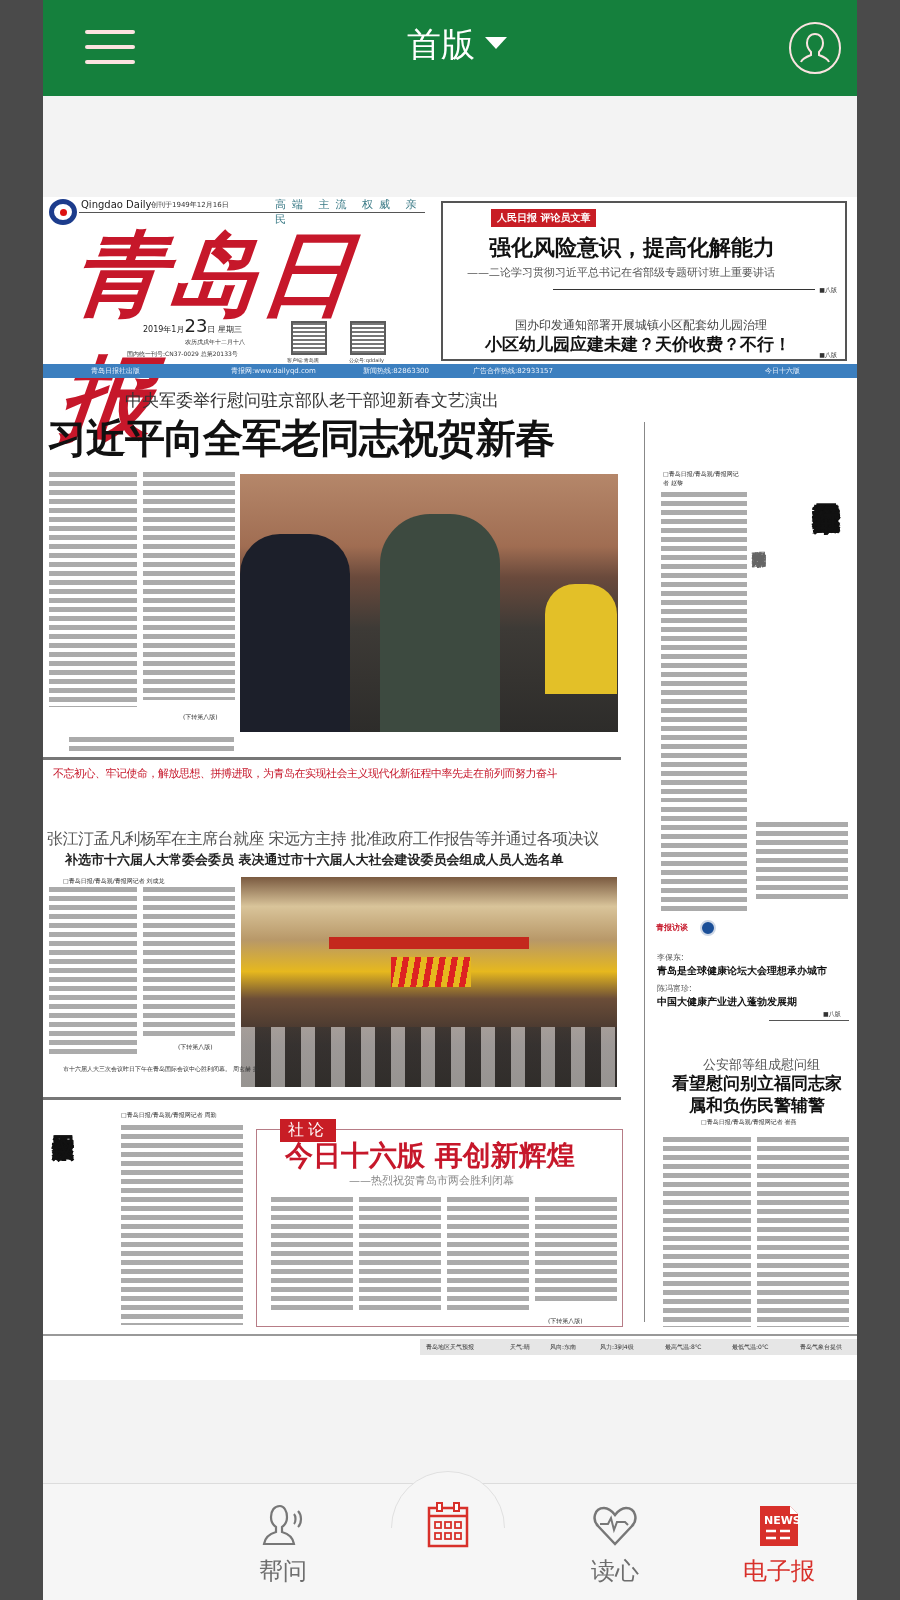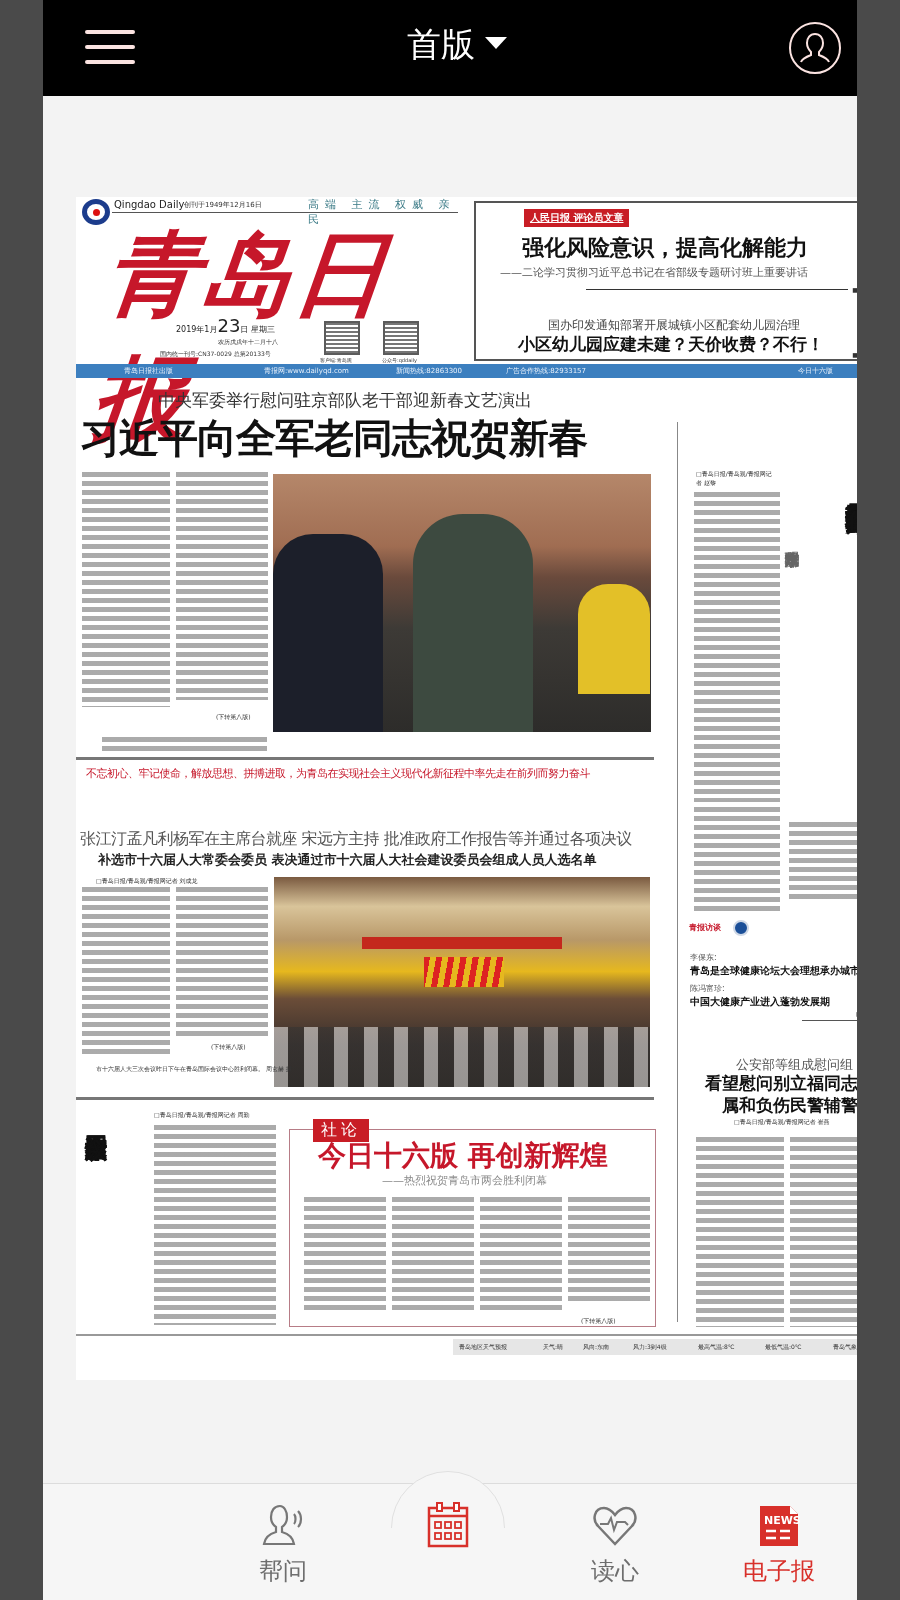--- a/index.html
+++ b/index.html
@@ -2,51 +2,51 @@
 <html><head>
 <meta charset="utf-8">
 <style>
   * { box-sizing: border-box; margin: 0; padding: 0; }
   html, body { width: 900px; height: 1600px; overflow: hidden; background: #4a4a4a; }
   body { font-family: "DejaVu Sans", "Liberation Sans", sans-serif; position: relative; }
 
   .phone { position: absolute; left: 43px; top: 0; width: 814px; height: 1600px; background: #f3f3f3; overflow: hidden; }
 
   
-  .app-header { position: absolute; left: 0; top: 0; width: 828px; height: 96px; background: #000000; }
+  .app-header { position: absolute; left: 0; top: 0; width: 828px; height: 96px; background: #15803d; }
   .menu-btn { position: absolute; left: 42px; top: 28px; width: 50px; height: 38px; cursor: pointer; }
   .menu-btn span { position: absolute; left: 0; width: 50px; height: 4px; background: #fbe3e1; border-radius: 2px; }
   .menu-btn span:nth-child(1){ top: 2px; } .menu-btn span:nth-child(2){ top: 17px; } .menu-btn span:nth-child(3){ top: 32px; }
   .title-btn { position: absolute; left: 0; right: 0; top: 22px; text-align: center; color: #fff; font-size: 34px; cursor: pointer; }
   .title-btn .caret { display: inline-block; width: 0; height: 0; border-left: 11px solid transparent; border-right: 11px solid transparent; border-top: 12px solid #fff; margin-left: 10px; vertical-align: middle; position: relative; top: -4px; }
   .user-btn { position: absolute; right: 30px; top: 22px; width: 52px; height: 52px; border: 2px solid #fbe3e1; border-radius: 50%; cursor: pointer; }
 
   
-  .paper { position: absolute; left: 0; top: 197px; width: 814px; height: 1183px; background: #fff; overflow: hidden; color: #222; margin-left: 33px; }
+  .paper { position: absolute; left: 0; top: 197px; width: 814px; height: 1183px; background: #fff; overflow: hidden; color: #222; }
   .serif { font-family: "DejaVu Serif", "Liberation Serif", serif; }
 
   .mast { position: absolute; left: 0; top: 0; width: 390px; height: 166px; }
   .mast-logo { position: absolute; left: 6px; top: 2px; width: 28px; height: 26px; border-radius: 50%; border: 5px solid #1c3c8c; }
   .mast-logo::after { content: ""; position: absolute; left: 6px; top: 5px; width: 7px; height: 7px; background: #d11; border-radius: 50%; }
   .mast-en { position: absolute; left: 38px; top: 2px; font-size: 10px; color: #222; }
   .mast-since { position: absolute; left: 108px; top: 3px; font-size: 7px; color: #333; }
   .mast-slogan { position: absolute; left: 232px; top: 0px; font-size: 11px; color: #3a7a86; letter-spacing: 6px; }
   .mast-line { position: absolute; left: 36px; top: 15px; width: 346px; height: 1px; background: #555; }
   .mast-title { position: absolute; left: 24px; top: 16px; font-size: 92px; color: #c6172a; font-family: "DejaVu Serif", serif; font-style: italic; font-weight: bold; letter-spacing: 2px; transform: skewX(-6deg); }
   .mast-date { position: absolute; left: 100px; top: 118px; font-size: 8px; color: #222; }
   .mast-date b { font-size: 18px; font-weight: normal; }
   .mast-lunar { position: absolute; left: 142px; top: 141px; font-size: 6px; color: #333; }
   .mast-cn { position: absolute; left: 84px; top: 153px; font-size: 6px; color: #333; }
   .qr { position: absolute; top: 124px; width: 36px; height: 34px; background:
         repeating-linear-gradient(0deg,#555 0 2px,#fff 2px 4px), #fff; opacity: .8; border: 2px solid #333; }
   .qr1 { left: 248px; } .qr2 { left: 307px; }
   .qr-label { position: absolute; top: 160px; font-size: 5px; color: #333; }
 
   .commentary { position: absolute; left: 398px; top: 4px; width: 406px; height: 160px; border: 2px solid #555; }
-  .rm-tag { position: absolute; left: 48px; top: 6px; background: #c81d25; color: #fff; font-size: 10px; padding: 2px 6px; font-weight: bold; text-decoration: underline; }
+  .rm-tag { position: absolute; left: 48px; top: 6px; background: #c81d25; color: #fff; font-size: 10px; padding: 2px 6px; font-weight: bold; }
   .c-head { position: absolute; left: 46px; top: 30px; font-size: 22px; font-weight: bold; color: #111; }
   .c-sub { position: absolute; left: 24px; top: 62px; font-size: 11px; color: #555; white-space: nowrap; }
   .c-rule { position: absolute; left: 110px; top: 86px; width: 262px; height: 1px; background: #333; }
   .c-ref { position: absolute; right: 8px; font-size: 6px; color: #333; }
   .c-kicker2 { position: absolute; left: 72px; top: 114px; font-size: 12px; color: #444; }
   .c-head2 { position: absolute; left: 42px; top: 130px; font-size: 17px; font-weight: bold; color: #111; }
 
   .strip { position: absolute; left: 0; top: 167px; width: 814px; height: 14px; background: #3c7fbf; color: #e9f1fb; font-size: 7px; }
   .strip span { position: absolute; top: 2px; }
 

